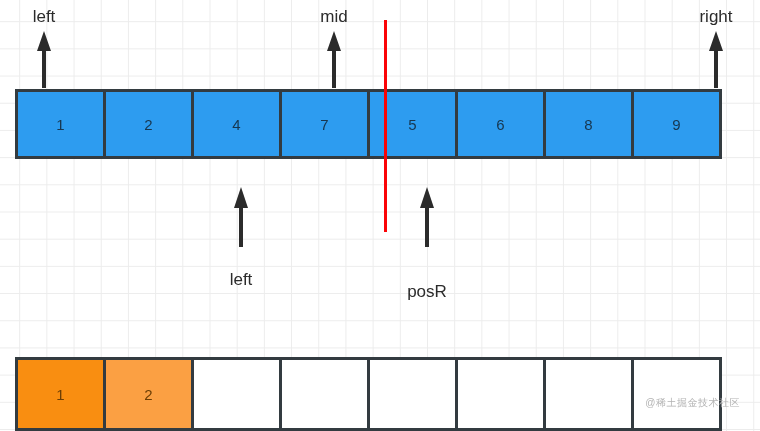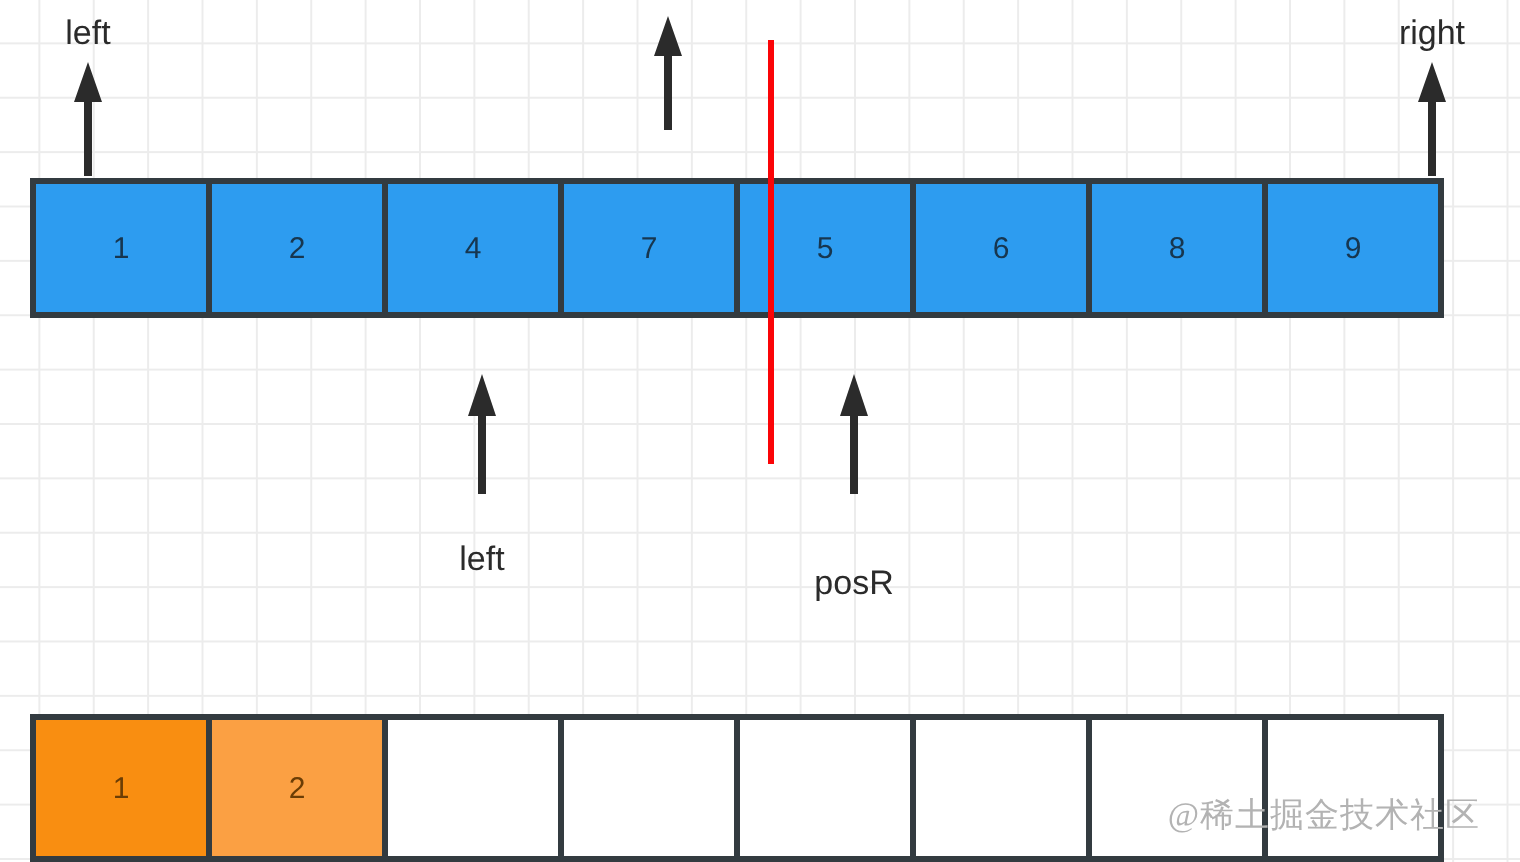--- a/index.html
+++ b/index.html
@@ -92,42 +92,42 @@
     left: 384px;
     top: 20px;
     height: 212px;
   }
 
   
   #watermark {
     position: absolute;
     right: 20px;
     top: 396px;
-    font-size: 17px;
+    font-size: 10px;
     color: #b3b3b3;
     white-space: nowrap;
     letter-spacing: 0.5px;
-    font-family: Liberation Serif, serif;
   }
 </style>
 </head>
 <body>
 
 <div id="canvas">
 
   <div class="marker up" style="left:44px; top:8px;">
     <span class="label">left</span>
     <span class="arrow">
       <svg width="16" height="57" viewBox="0 0 16 57">
         <polygon points="8,0 15,20 10,20 10,57 6,57 6,20 1,20" fill="#2b2b2b"></polygon>
       </svg>
     </span>
   </div>
 
   <div class="marker up" style="left:334px; top:8px;">
+    <span class="label">mid</span>
     <span class="arrow">
       <svg width="16" height="57" viewBox="0 0 16 57">
         <polygon points="8,0 15,20 10,20 10,57 6,57 6,20 1,20" fill="#2b2b2b"></polygon>
       </svg>
     </span>
   </div>
 
   <div class="marker up" style="left:716px; top:8px;">
     <span class="label">right</span>
     <span class="arrow">

